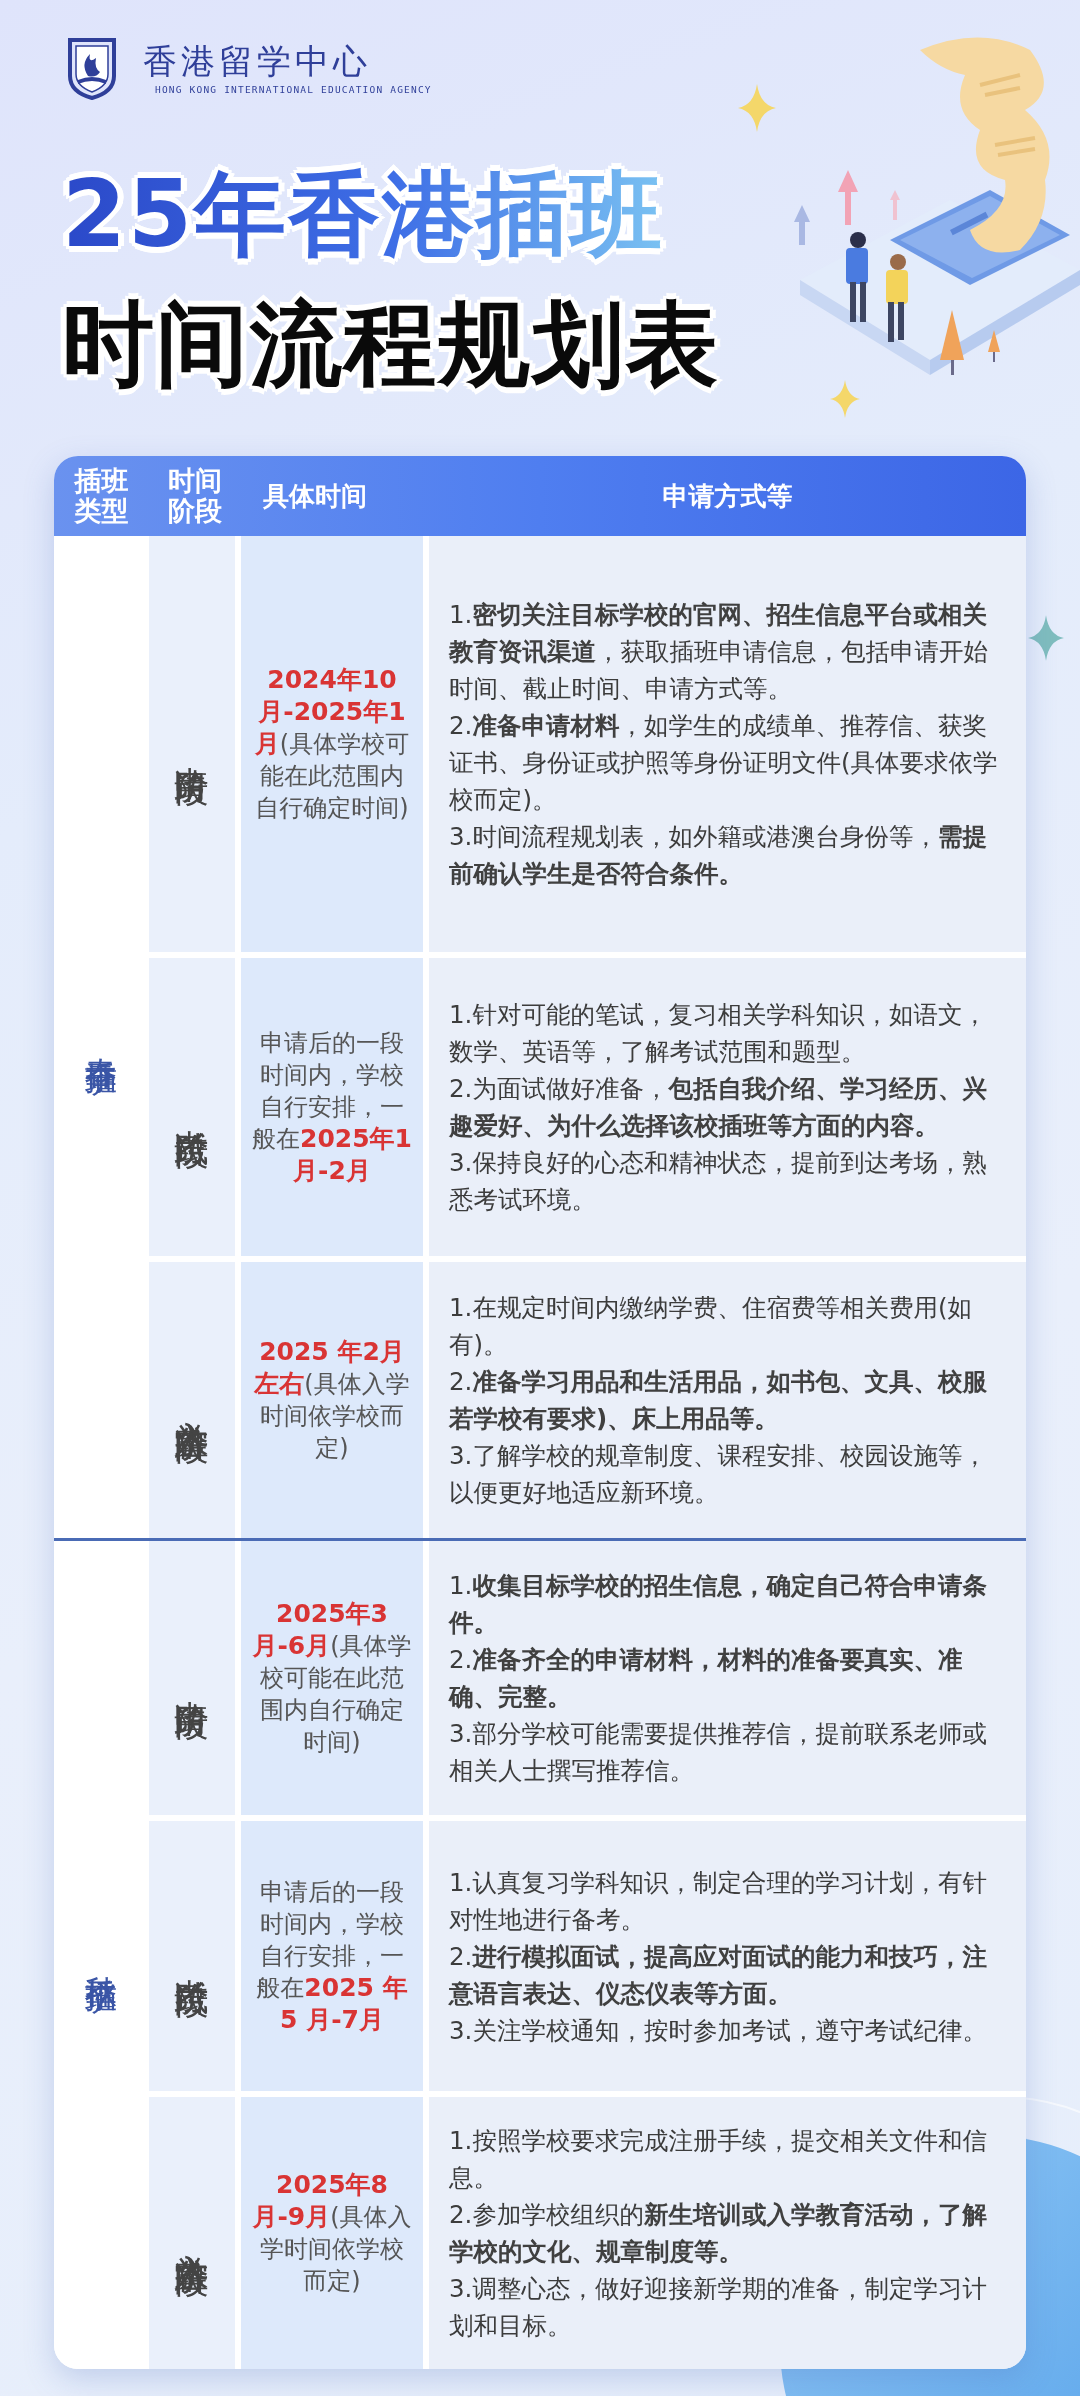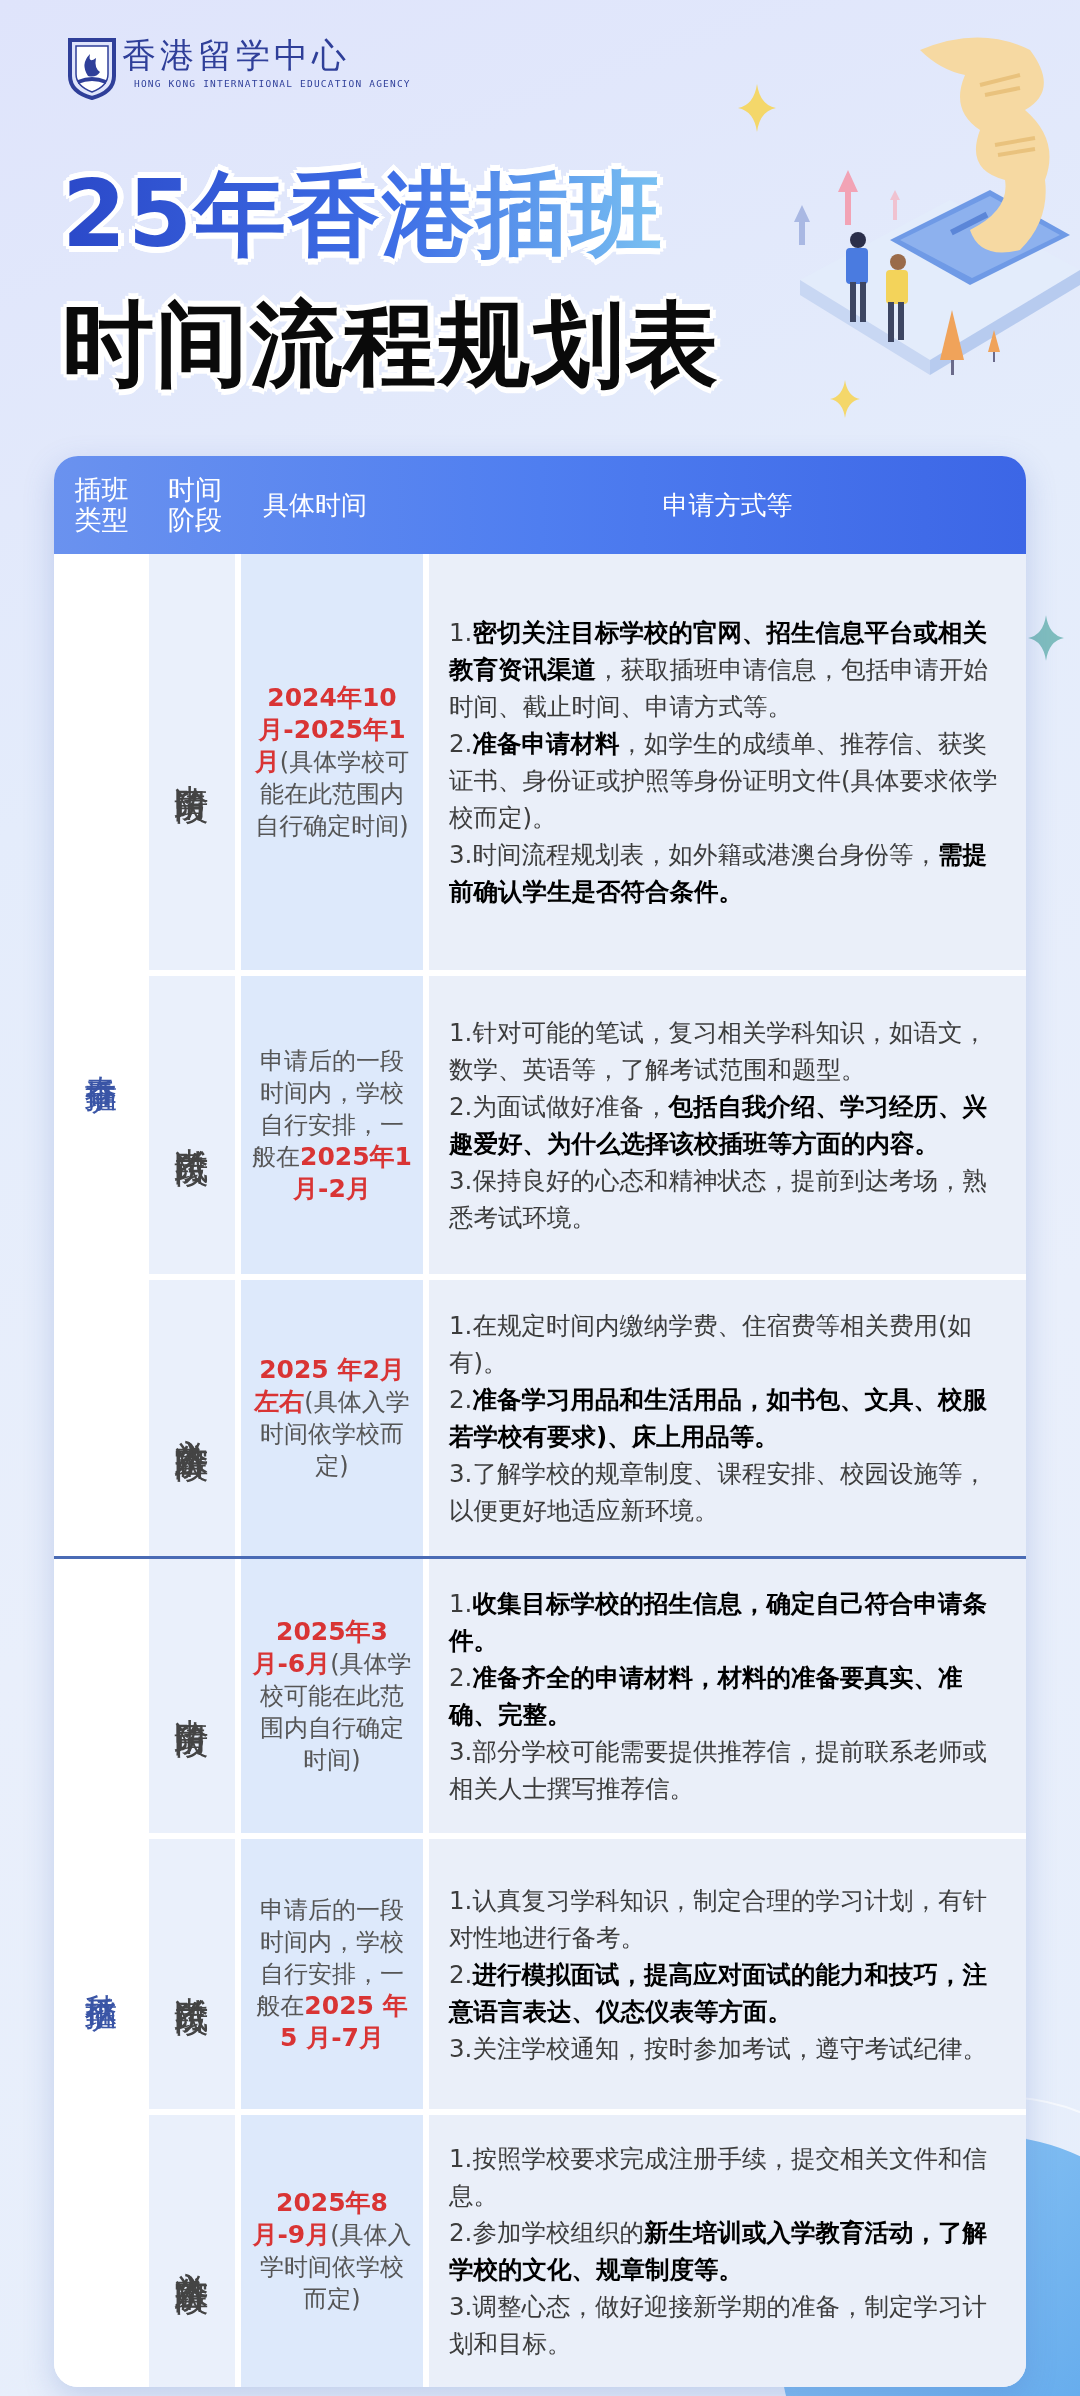--- a/index.html
+++ b/index.html
@@ -16,21 +16,21 @@
     background: linear-gradient(135deg, #8ec7f5, #4a9be8);
     opacity: 0.95;
   }
   .bg-arc-outline {
     position: absolute; right: -140px; bottom: -140px;
     width: 440px; height: 440px; border-radius: 50%;
     border: 2px solid #ffffff; opacity: 0.6;
   }
 
   
-  .logo { position: absolute; left: 66px; top: 36px; display: flex; align-items: flex-start; gap: 4px; }
+  .logo { position: absolute; left: 66px; top: 36px; display: flex; align-items: center; gap: 25px; }
   .logo-shield {
     width: 52px; height: 64px; position: relative;
   }
   .logo-text-cn { font-size: 34px; color: #2f3f99; letter-spacing: 4px; font-family: "DejaVu Serif", serif; line-height: 38px; }
   .logo-text-en { font-size: 9.5px; color: #2f3f99; letter-spacing: 1.2px; margin-top: 4px; font-family: "DejaVu Sans Mono", monospace; margin-left: 12px; }
 
   .title1 {
     position: absolute; left: 62px; top: 160px;
     font-size: 92px; font-weight: 900; letter-spacing: 2px;
     font-family: "DejaVu Sans", sans-serif;
@@ -51,24 +51,24 @@
   .illus { position: absolute; left: 780px; top: 30px; width: 300px; height: 380px; }
 
   
   .table-wrap {
     position: absolute; left: 54px; top: 456px; width: 972px;
     border-radius: 24px; overflow: hidden;
     box-shadow: 0 10px 30px rgba(80, 110, 190, 0.25);
     background: #ffffff;
   }
   .thead {
-    height: 98px; display: grid;
+    height: 80px; display: grid;
     grid-template-columns: 95px 92px 188px 1fr;
     background: linear-gradient(90deg, #6a92ef 0%, #4f7ef0 50%, #3c66e6 100%);
-    color: #ffffff; align-items: center; font-weight: 400;
+    color: #ffffff; align-items: center; font-weight: 700;
   }
   .thead .h-small { font-size: 27px; line-height: 30px; text-align: center; }
   .thead .h-large { font-size: 26px; text-align: center; }
   .thead .h-time { text-align: left; padding-left: 22px; }
 
   .season { display: grid; grid-template-columns: 95px 1fr; position: relative; }
   .season + .season { border-top: 3px solid #4a6bb5; }
   .season-label {
     background: #ffffff; display: flex; align-items: center; justify-content: center;
   }
@@ -89,21 +89,21 @@
     background: #dde9fb; display: flex; align-items: center; justify-content: center;
     text-align: center; font-size: 24px; line-height: 32px; padding: 16px 10px;
     border-right: 6px solid #ffffff; color: #555;
   }
   .cell-time .red { color: #d93434; font-weight: 700; font-size: 25px; }
   .cell-prep {
     background: #eaeff9; padding: 24px 24px 24px 20px;
     font-size: 24.5px; line-height: 37px; color: #3c3c3c;
     display: flex; flex-direction: column; justify-content: center;
   }
-  .cell-prep .red { color: #000000; font-weight: 700; }
+  .cell-prep .red { color: #404040; font-weight: 700; }
   .star { position: absolute; }
 </style>
 </head>
 <body>
 
 <div class="bg-arc-outline"></div>
 <div class="bg-arc"></div>
 
 <div class="logo">
   <div class="logo-shield">

